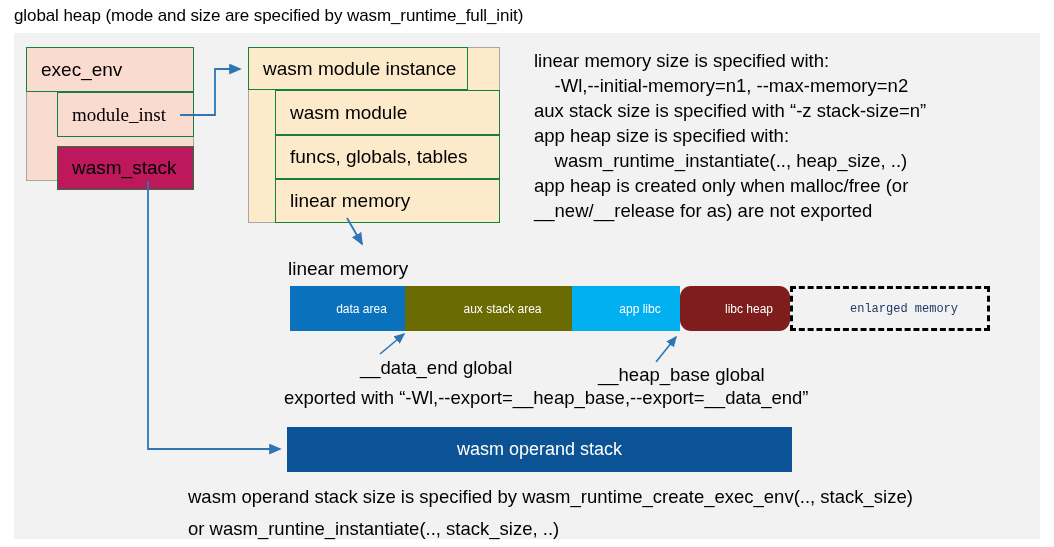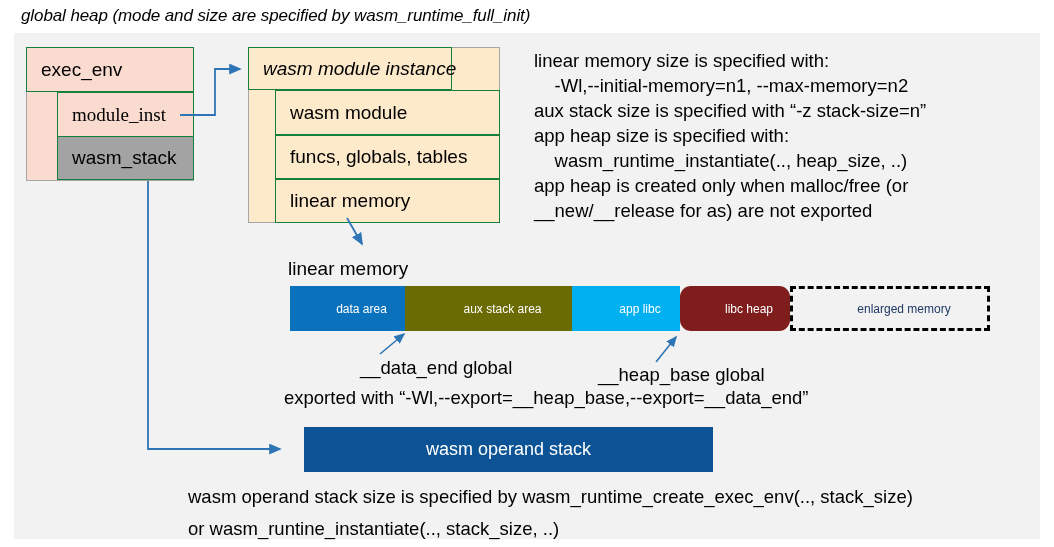--- a/index.html
+++ b/index.html
@@ -11,27 +11,26 @@
     width: 1054px;
     height: 547px;
     position: relative;
     font-family: "Liberation Sans", sans-serif;
     overflow: hidden;
   }
 
   
   #diagram-title {
     position: absolute;
-    left: 21px;
+    left: 14px;
     top: 6px;
     font-size: 17px;
     color: #000000;
     white-space: nowrap;
     letter-spacing: -0.1px;
-    font-style: italic;
   }
 
   
   #canvas-panel {
     position: absolute;
     left: 14px;
     top: 33px;
     width: 1026px;
     height: 506px;
     background: #f2f2f2;
@@ -54,25 +53,25 @@
     padding-left: 14px;
     white-space: nowrap;
   }
   .pink  { background: #fadbd0; }
   .peach { background: #fdeacb; }
 
   
   #exec-env-box   { left: 26px;  top: 47px;  width: 168px; height: 134px; background: #fadbd0; }
   #exec-env-title { left: 26px;  top: 47px;  width: 168px; height: 45px;  background: #fadbd0; }
   #module-inst-row{ left: 57px;  top: 92px;  width: 137px; height: 45px;  background: #fadbd0; font-family: Liberation Serif, serif; }
-  #wasm-stack-row { left: 57px;  top: 136px; width: 137px; height: 44px;  background: #a3a3a3; }
+  #wasm-stack-row { left: 57px;  top: 146px; width: 137px; height: 44px;  background: #be185d; }
 
   
   #wmi-box        { left: 248px; top: 47px;  width: 252px; height: 176px; background: #fdeacb; }
-  #wmi-title      { left: 248px; top: 47px;  width: 204px; height: 43px;  background: #fdeacb; font-style: italic; }
+  #wmi-title      { left: 248px; top: 47px;  width: 220px; height: 43px;  background: #fdeacb; }
   #wasm-module-row{ left: 275px; top: 90px;  width: 225px; height: 45px;  background: #fdeacb; }
   #fgt-row        { left: 275px; top: 135px; width: 225px; height: 44px;  background: #fdeacb; }
   #linear-mem-row { left: 275px; top: 179px; width: 225px; height: 44px;  background: #fdeacb; }
 
   
   #notes-block {
     position: absolute;
     left: 534px;
     top: 48px;
     width: 470px;
@@ -112,39 +111,40 @@
   }
   .mem-seg.data  { width: 115px; background: #0a72bd; }
   .mem-seg.aux   { width: 167px; background: #6b6b03; }
   .mem-seg.app   { width: 108px; background: #00b0f0; }
   .mem-seg.libc  { width: 110px; background: #7f1d1d; border-radius: 11px; }
   .mem-seg.enlarged {
     width: 200px;
     background: #f2f2f2;
     color: #1f3864;
     border: 3px dashed #000000;
+    font-family: Liberation Mono, monospace;
   }
 
   
   .annot {
     position: absolute;
     font-size: 18.5px;
     color: #000000;
     white-space: nowrap;
   }
   #data-end-label  { left: 318px; top: 357px; margin-left: 42px; }
   #heap-base-label { left: 598px; top: 364px; }
   #exported-label  { left: 284px; top: 387px; }
 
   
   #operand-stack-box {
     position: absolute;
-    left: 304px;
+    left: 287px;
     top: 427px;
-    width: 409px;
+    width: 505px;
     height: 45px;
     background: #0b5394;
     display: flex;
     align-items: center;
     justify-content: center;
     font-size: 18px;
     color: #ffffff;
     white-space: nowrap;
   }
   #operand-stack-notes {

